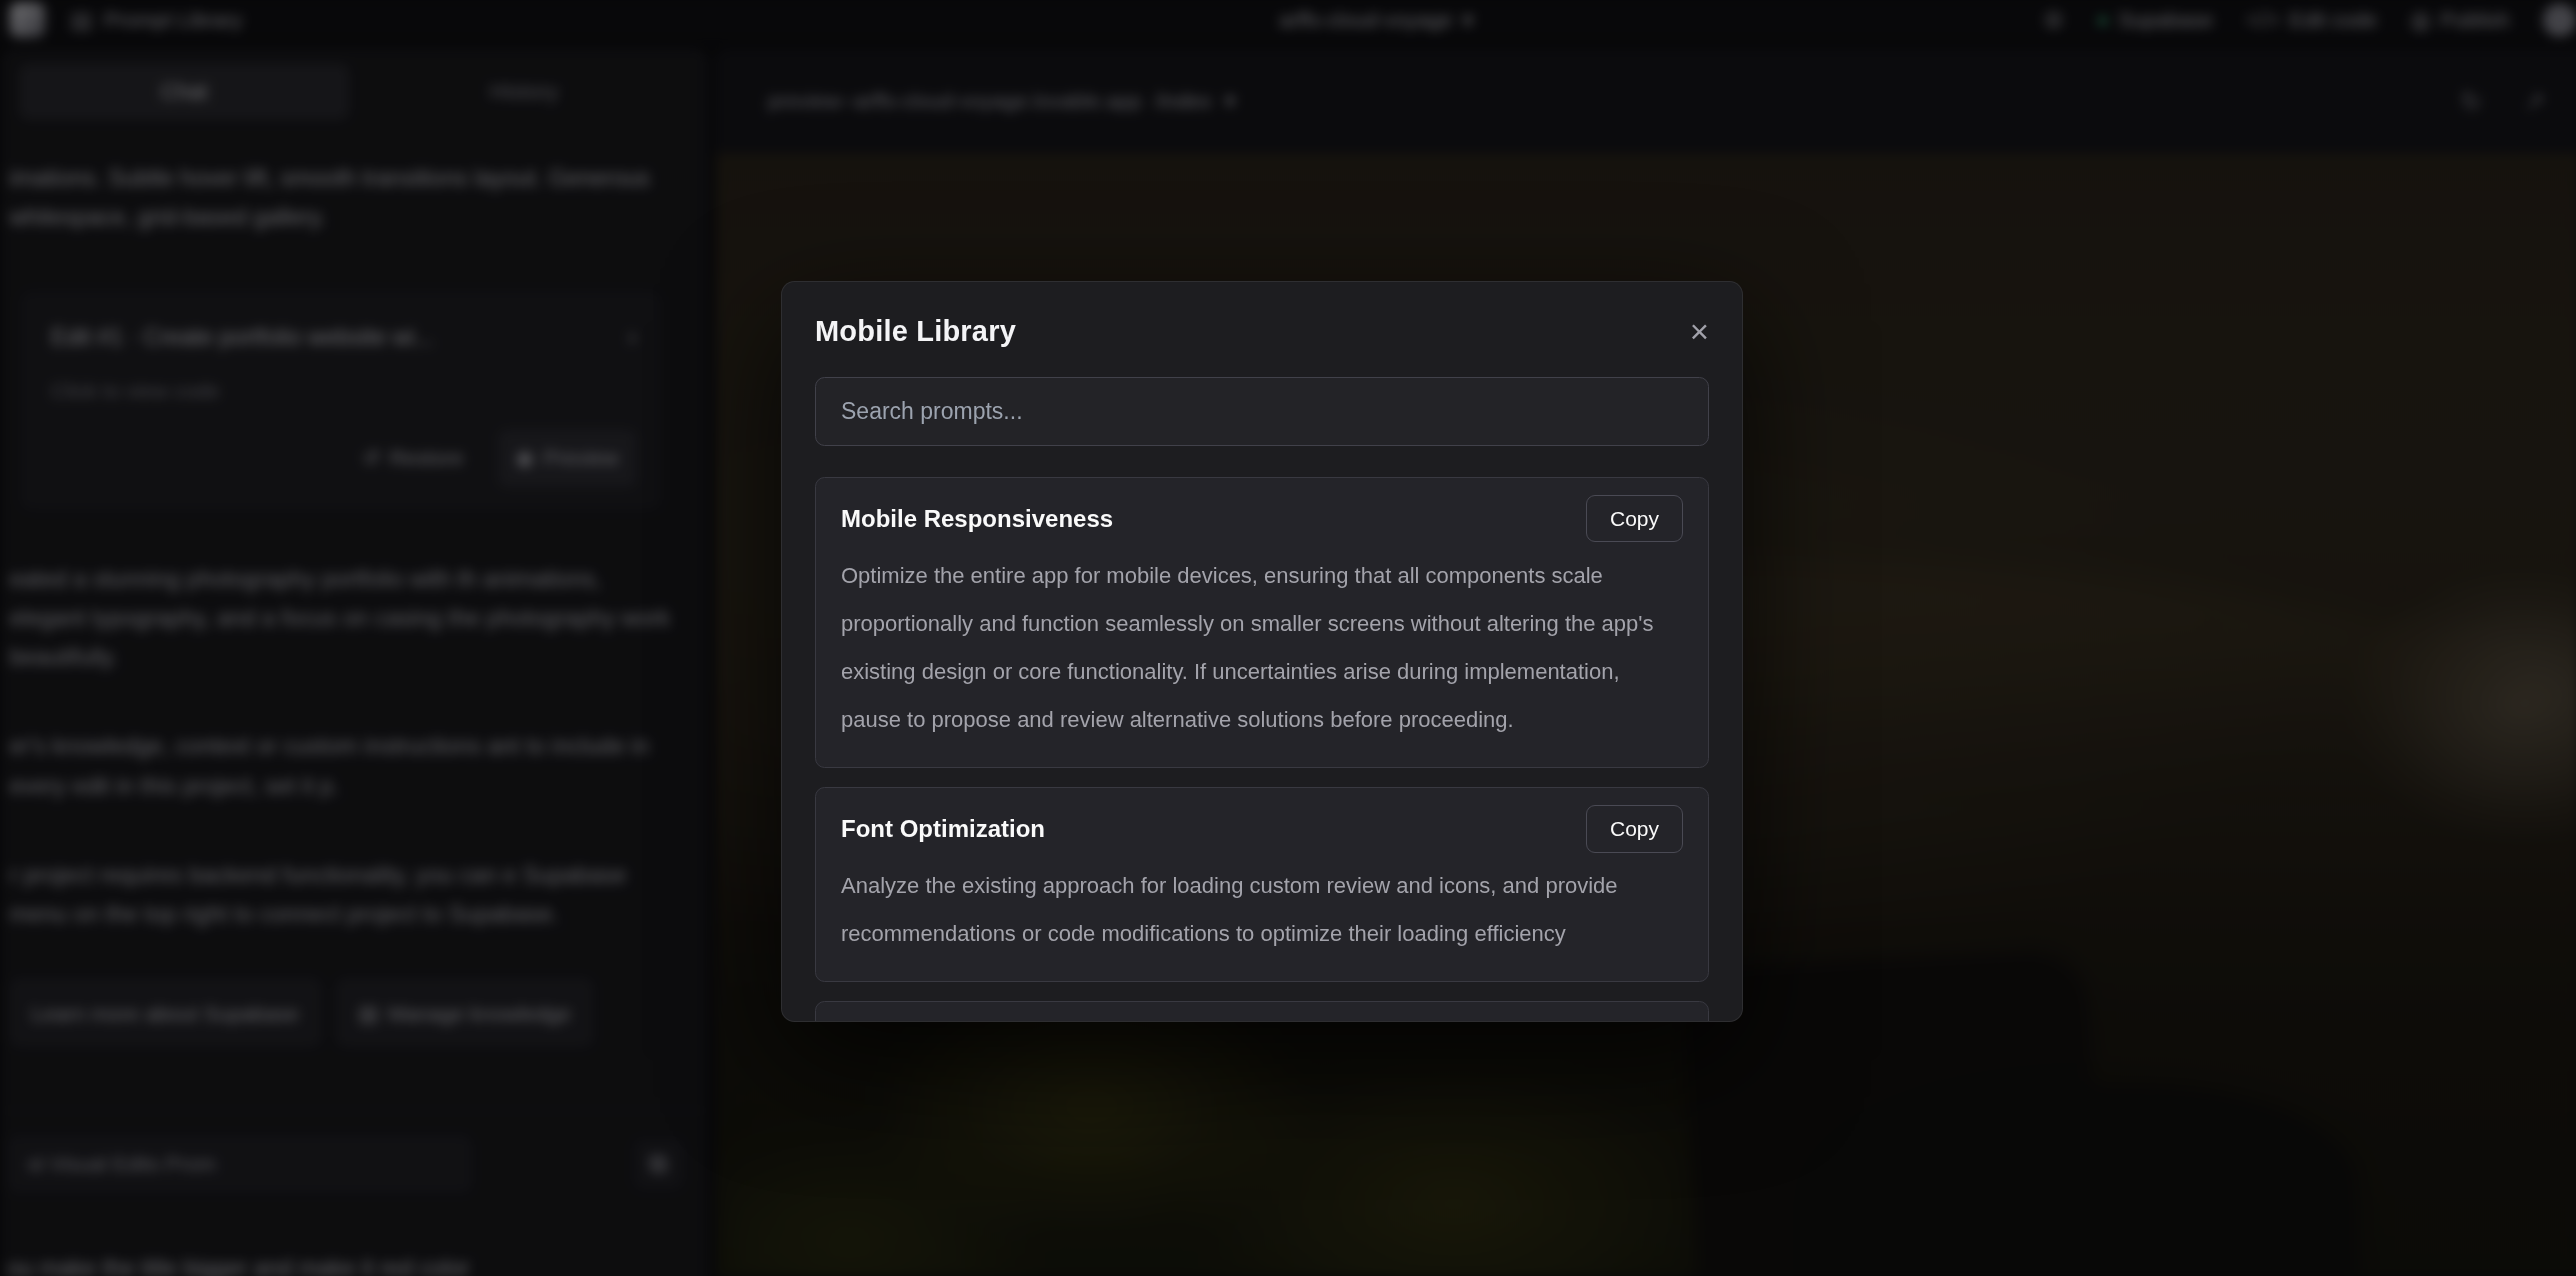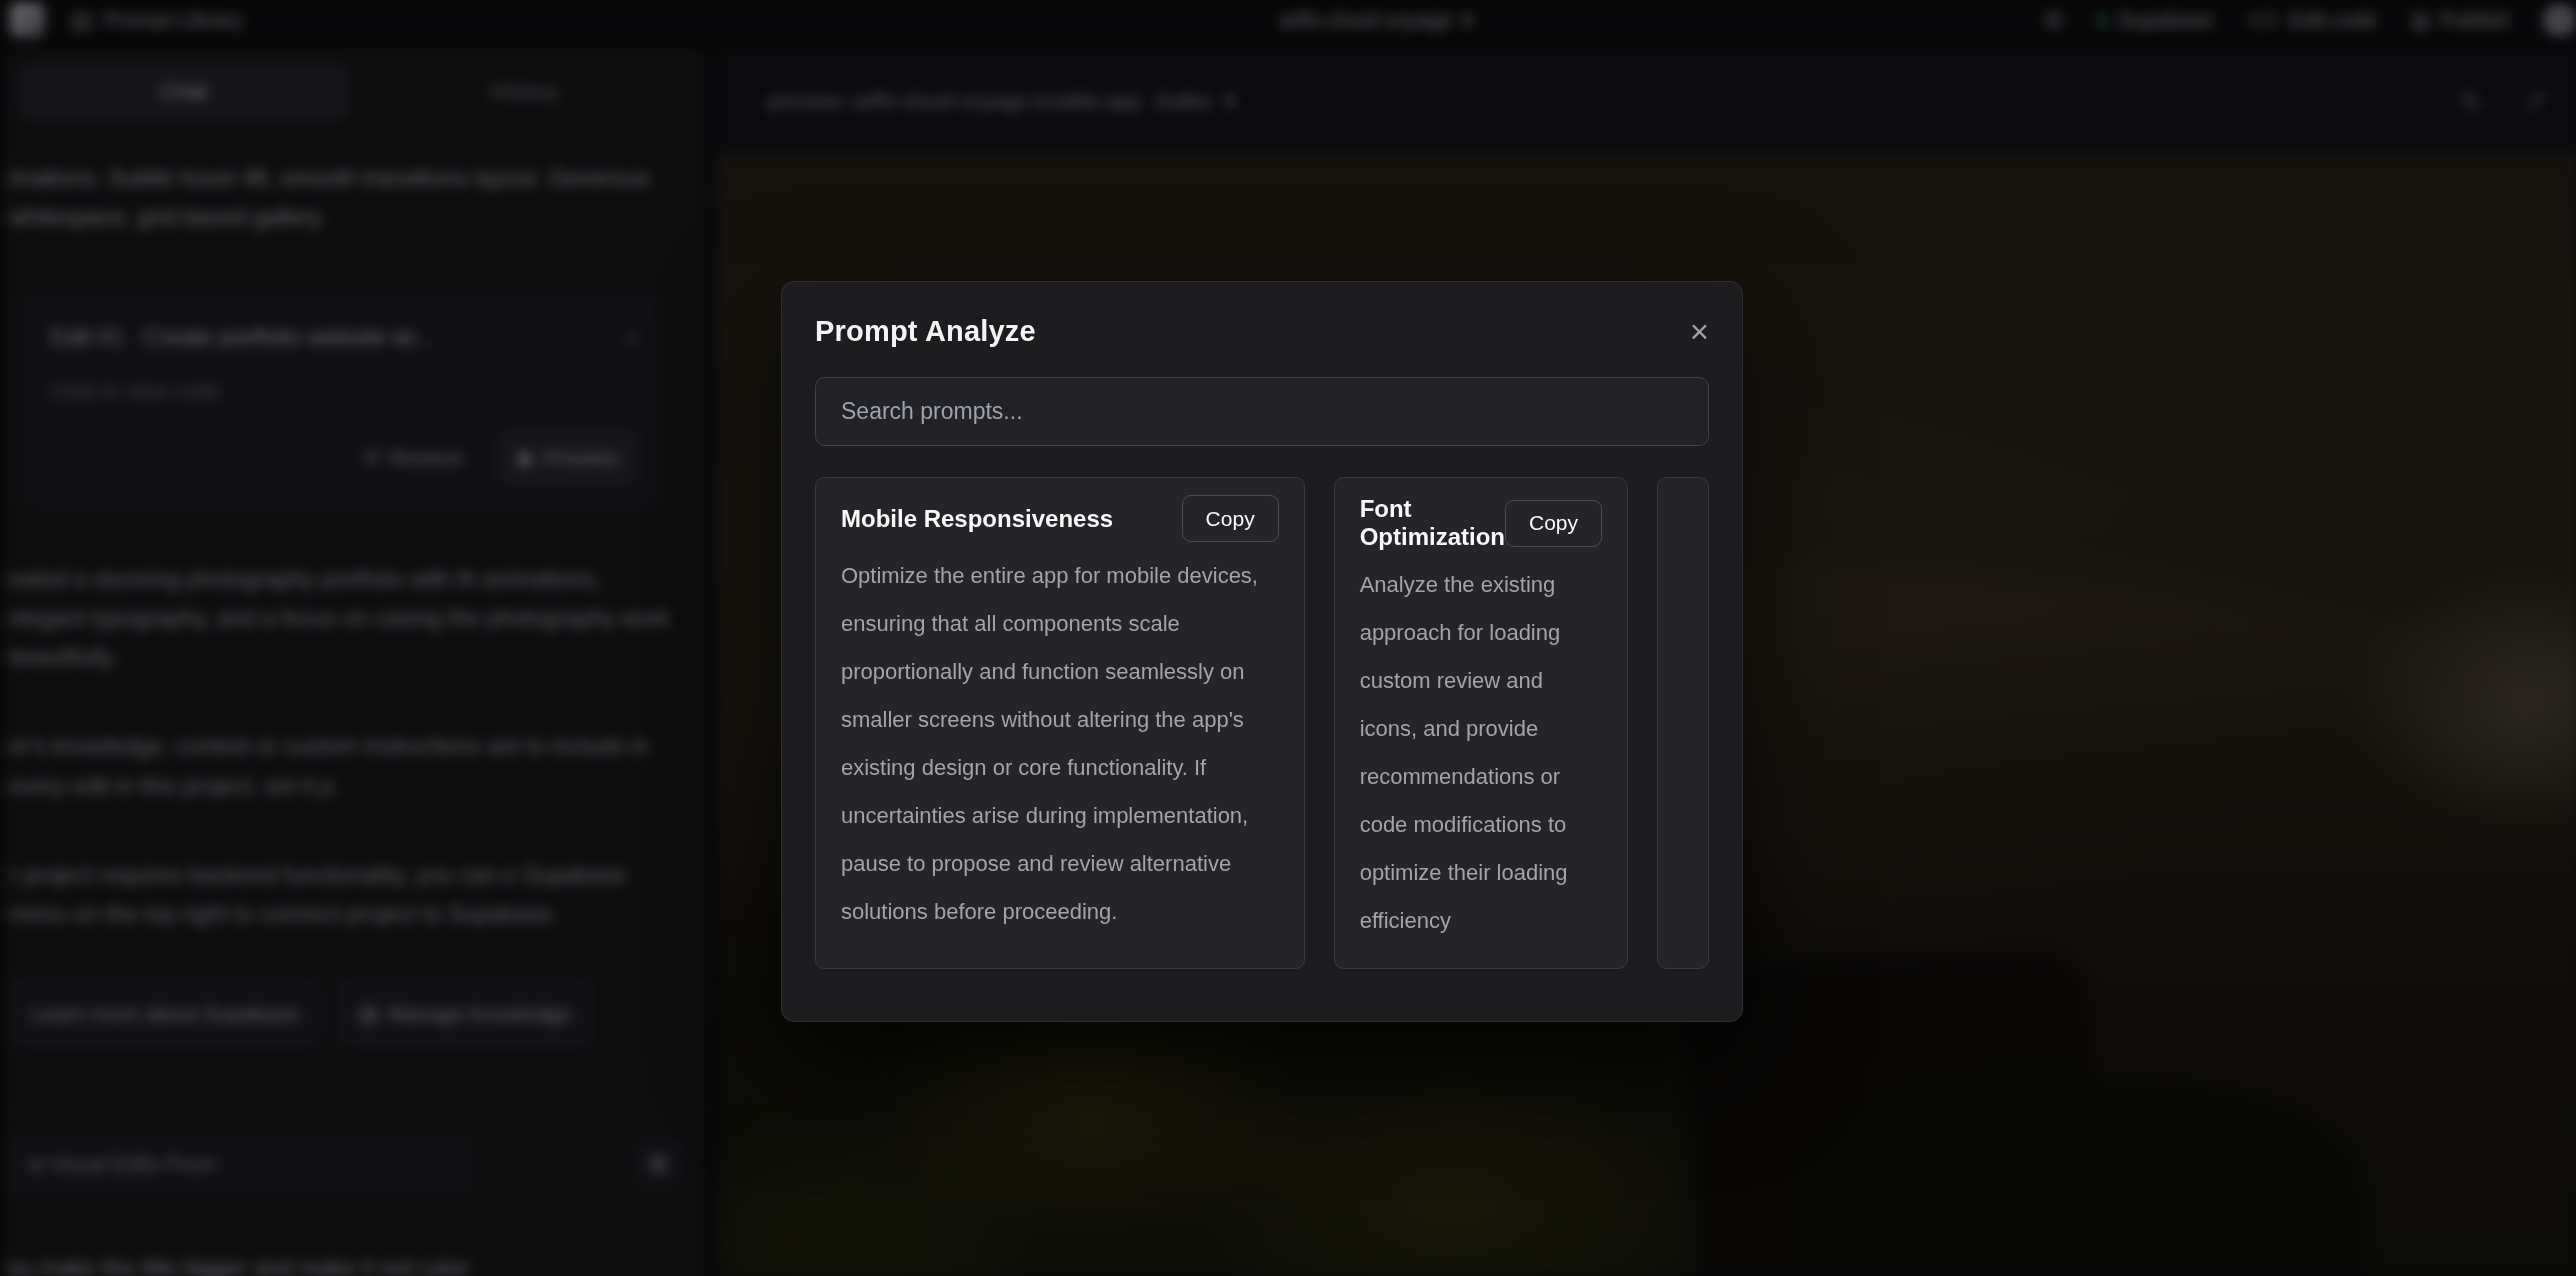--- a/index.html
+++ b/index.html
@@ -96,21 +96,21 @@
            background:#1d1d20; border:1px solid rgba(255,255,255,.08); border-radius:13.5px;
            box-shadow:0 39px 116px rgba(0,0,0,.75); padding:0 33px; overflow:hidden; }
   .modal-head { display:flex; align-items:center; justify-content:space-between; margin-top:33px; }
   .modal-title { color:#f4f4f6; font-size:29px; font-weight:700; letter-spacing:0.2px; }
   .close-btn { color:#a1a1aa; font-size:33px; line-height:1; background:none; border:none;
                cursor:pointer; font-family:"Liberation Sans", sans-serif; }
   .search-input { margin-top:29px; width:100%; height:69px; background:#232327;
                   border:1px solid #41414a; border-radius:9.6px; padding:0 25px;
                   color:#fef9c3; font-size:23px; font-family:"Liberation Sans", sans-serif; outline:none; }
   .search-input::placeholder { color:#9ca3af; }
-  .prompt-list { margin-top:31px; display:flex; flex-direction:row; gap:29px; }
+  .prompt-list { margin-top:31px; display:flex; flex-direction:column; gap:19px; }
   .prompt-card { background:#242429; border:1px solid #393941; border-radius:9.6px;
                  padding:17.3px 25px 23px; }
   .prompt-card-head { display:flex; align-items:center; justify-content:space-between; }
   .prompt-title { color:#fafafa; font-size:24px; font-weight:600; }
   .copy-btn { background:transparent; border:1px solid #4a4a54; border-radius:9px;
               color:#fafafa; font-size:21px; padding:10.6px 23px; cursor:pointer;
               font-family:"Liberation Sans", sans-serif; }
   .prompt-desc { margin-top:9.6px; color:#a3a3ab; font-size:22px; line-height:48px; }
   .prompt-card.partial { min-height:125px; }
 </style>
@@ -217,21 +217,21 @@
       <div class="rock2"></div>
       <div class="cross"></div>
     </div>
   </div>
 </div>
 
 <div class="dim"></div>
 
 <div class="modal">
   <div class="modal-head">
-    <div class="modal-title">Prompt Analyze</div>
+    <div class="modal-title">Mobile Library</div>
     <button class="close-btn">×</button>
   </div>
   <input class="search-input" type="text" placeholder="Search prompts..." style="">
   <div class="prompt-list">
 
     <div class="prompt-card">
       <div class="prompt-card-head">
         <div class="prompt-title">Mobile Responsiveness</div>
         <button class="copy-btn">Copy</button>
       </div>

